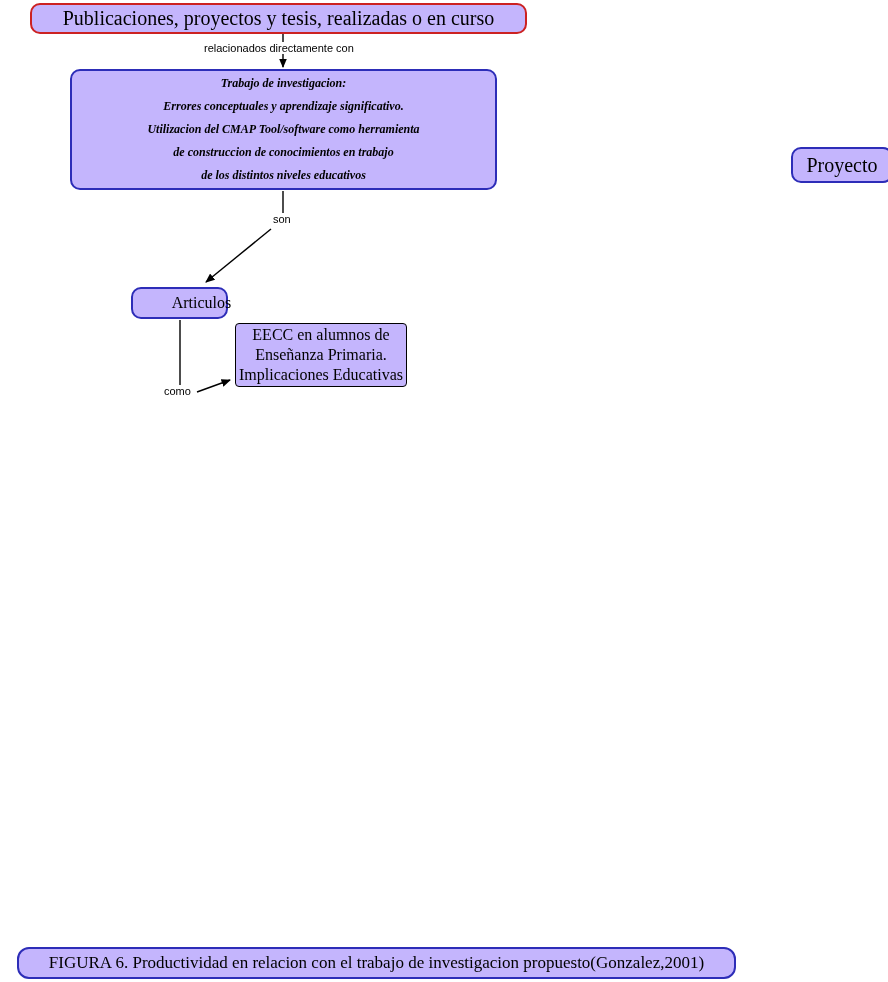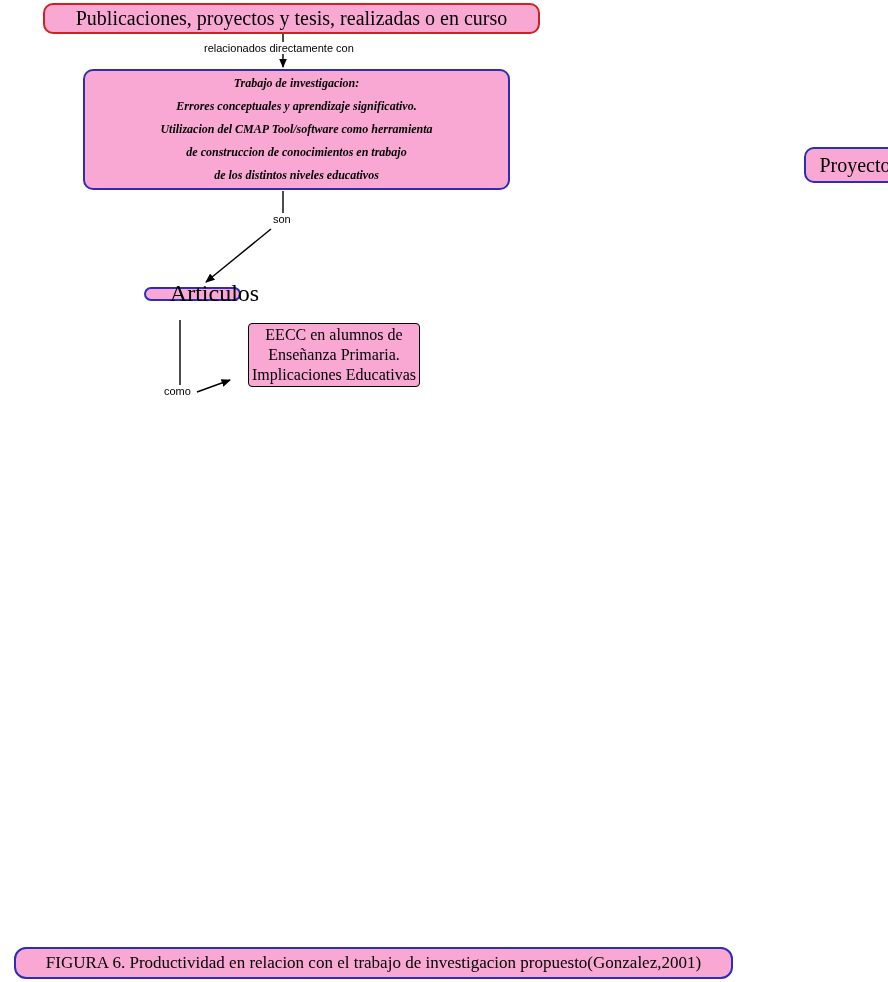--- a/index.html
+++ b/index.html
@@ -19,56 +19,55 @@
     overflow:hidden;
   }
   .connectors{
     position:absolute;left:0;top:0;width:888px;height:982px;
     pointer-events:none;
   }
   .node{
     position:absolute;
     display:flex;flex-direction:column;justify-content:center;align-items:center;
     text-align:left;
-    background:#f9a8d4;
+    background:#c4b5fd;
     line-height:1.15;
-    margin-left:13px;
   }
   .rounded{border-radius:10px;}
   .node-publicaciones{
     left:30px;top:3px;width:497px;height:31px;
     border:2px solid var(--red-border);
     font-size:20px;
   }
   .node-trabajo{
     left:70px;top:69px;width:427px;height:121px;
     border:2px solid var(--blue-border);
     font-size:12px;font-weight:bold;font-style:italic;
   }
   .node-trabajo span{display:block;line-height:23px;}
   .node-proyecto{
     left:791px;top:147px;width:102px;height:36px;
     border:2px solid var(--blue-border);
     font-size:20px;
   }
   .node-articulos{
-    left:131px;top:287px;width:97px;height:14px;
+    left:131px;top:287px;width:97px;height:32px;
     border:2px solid var(--blue-border);
-    font-size:24px;
+    font-size:16px;
     padding-left:44px;
   }
   .node-eecc{
     left:235px;top:323px;width:172px;height:64px;
     border:1px solid var(--black-border);
     border-radius:4px;
     font-size:16px;
   }
   .node-eecc span{display:block;line-height:20px;}
   .node-caption{
-    left:1px;top:947px;width:719px;height:32px;
+    left:17px;top:947px;width:719px;height:32px;
     border:2px solid var(--blue-border);
     border-radius:12px;
     font-size:17px;
   }
   .link-label{
     position:absolute;
     font-family:"Liberation Sans", sans-serif;
     font-size:11px;
     background:#ffffff;
     padding:0 2px;

